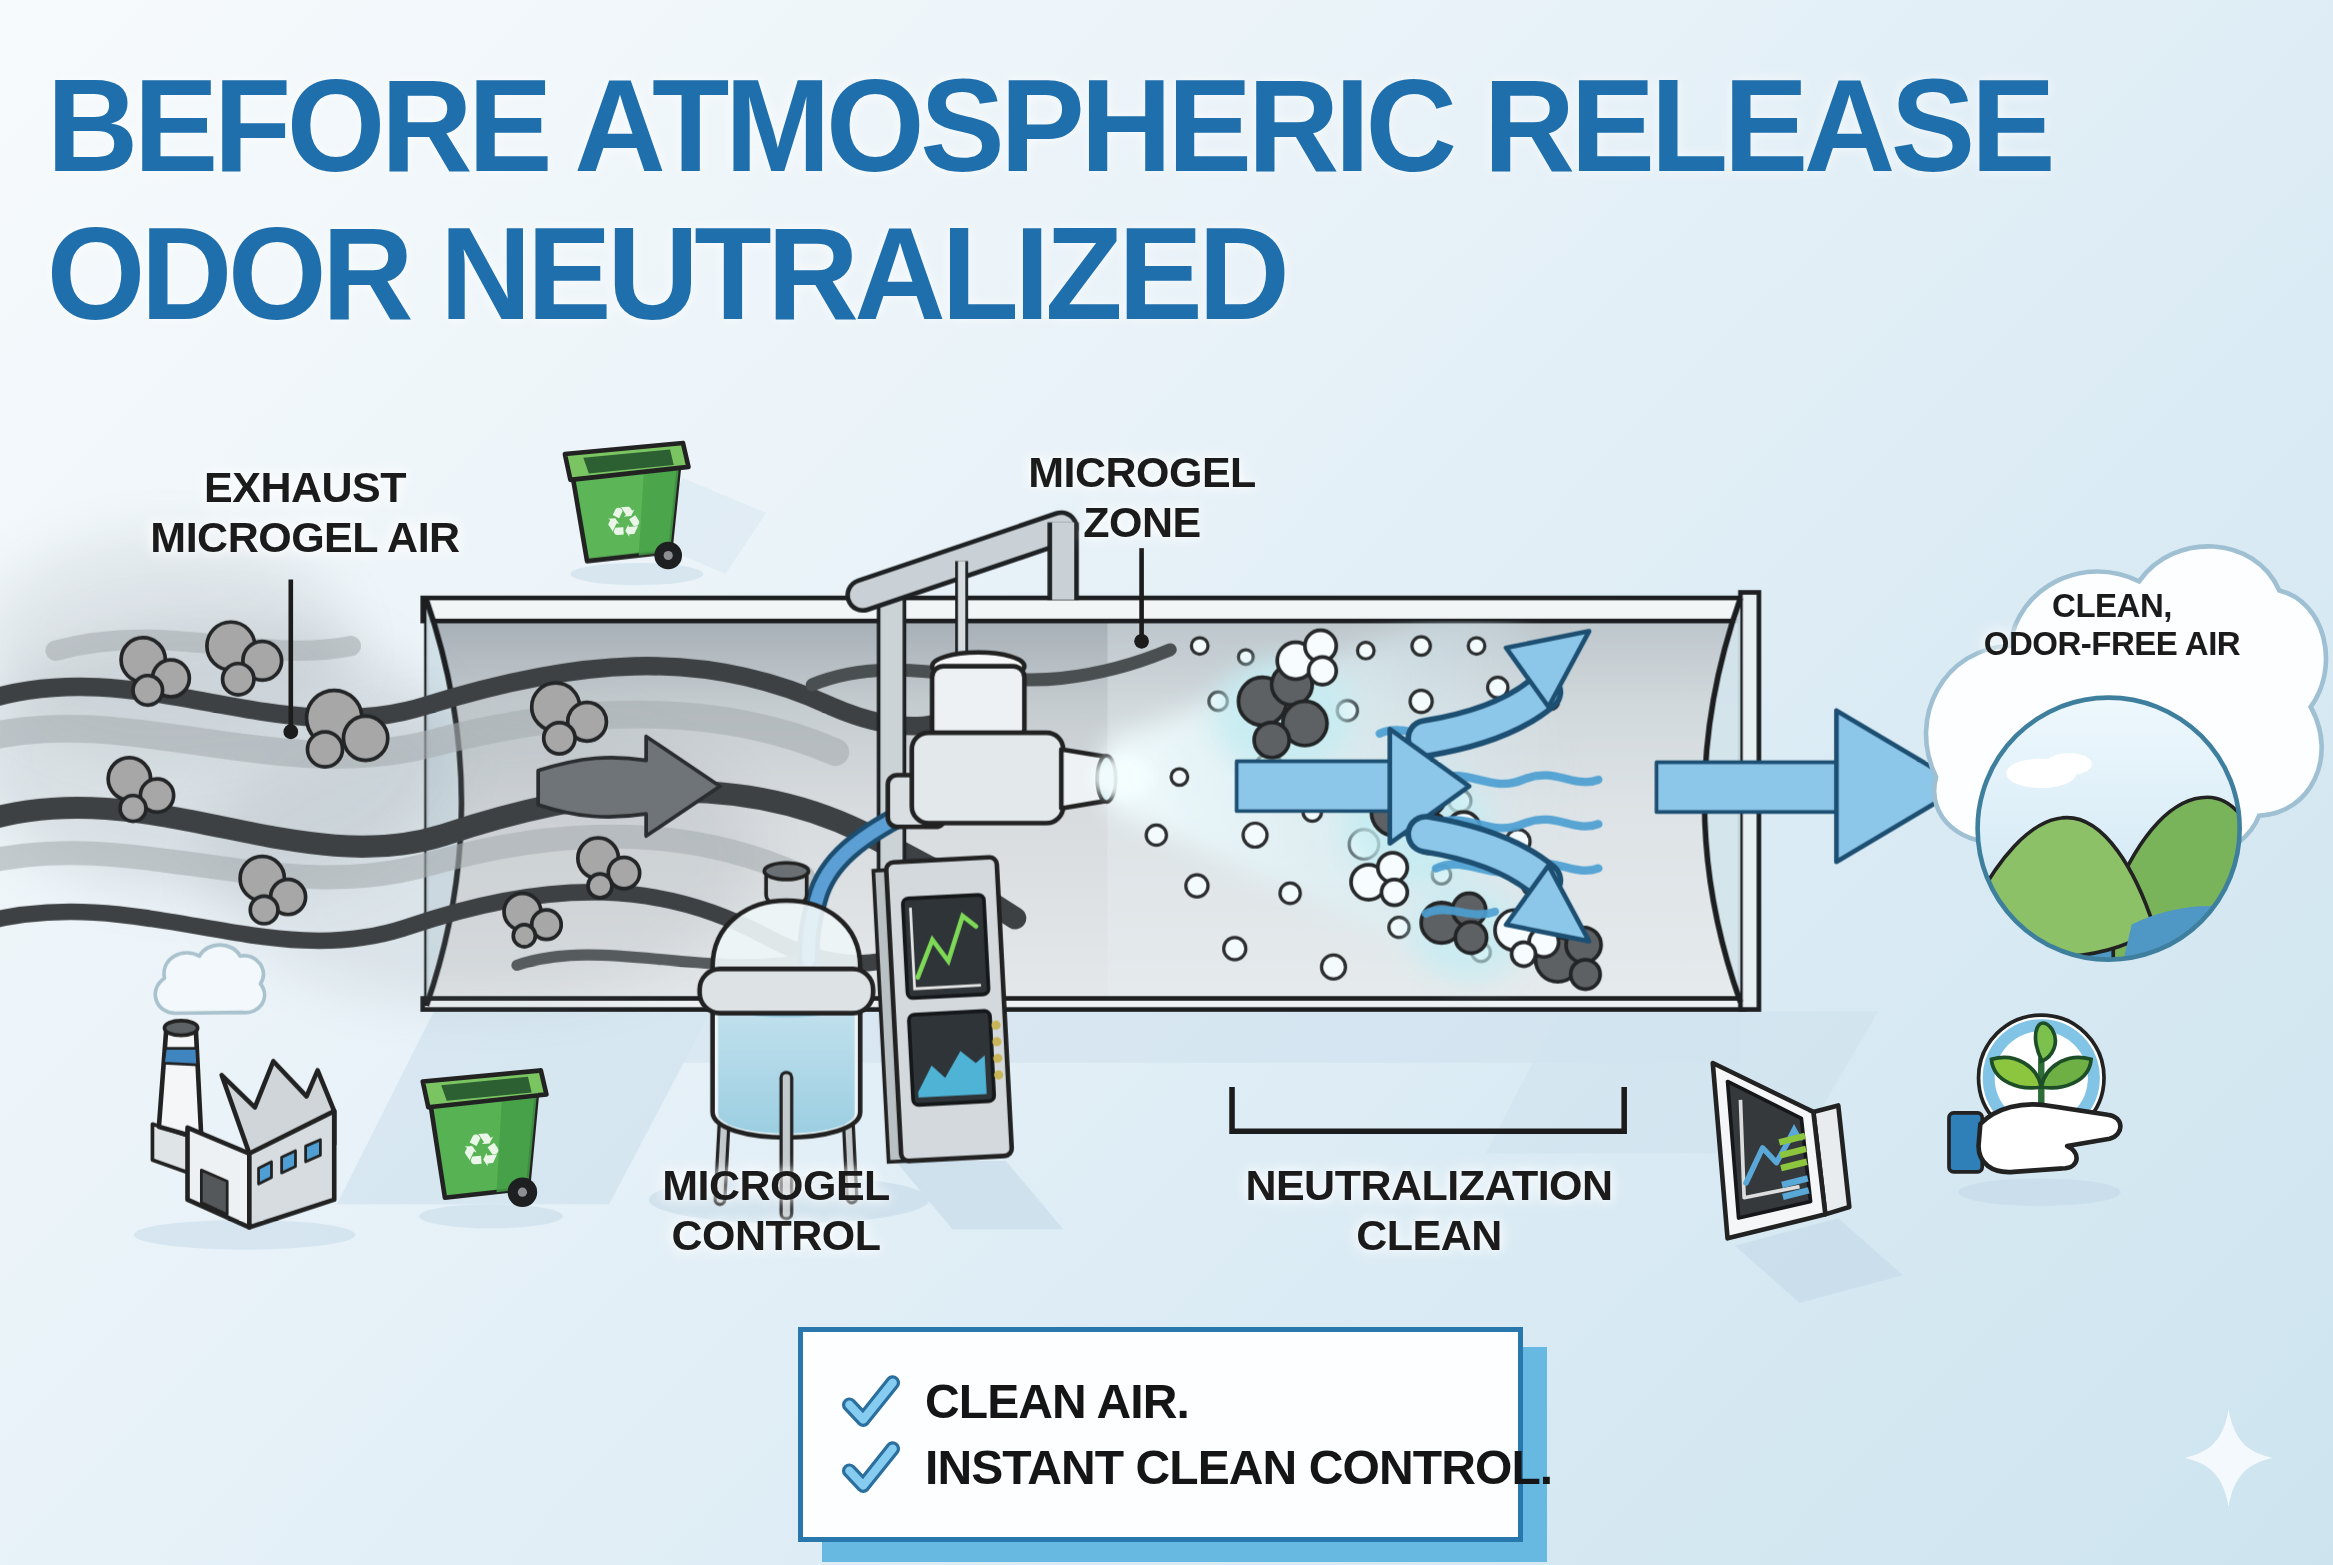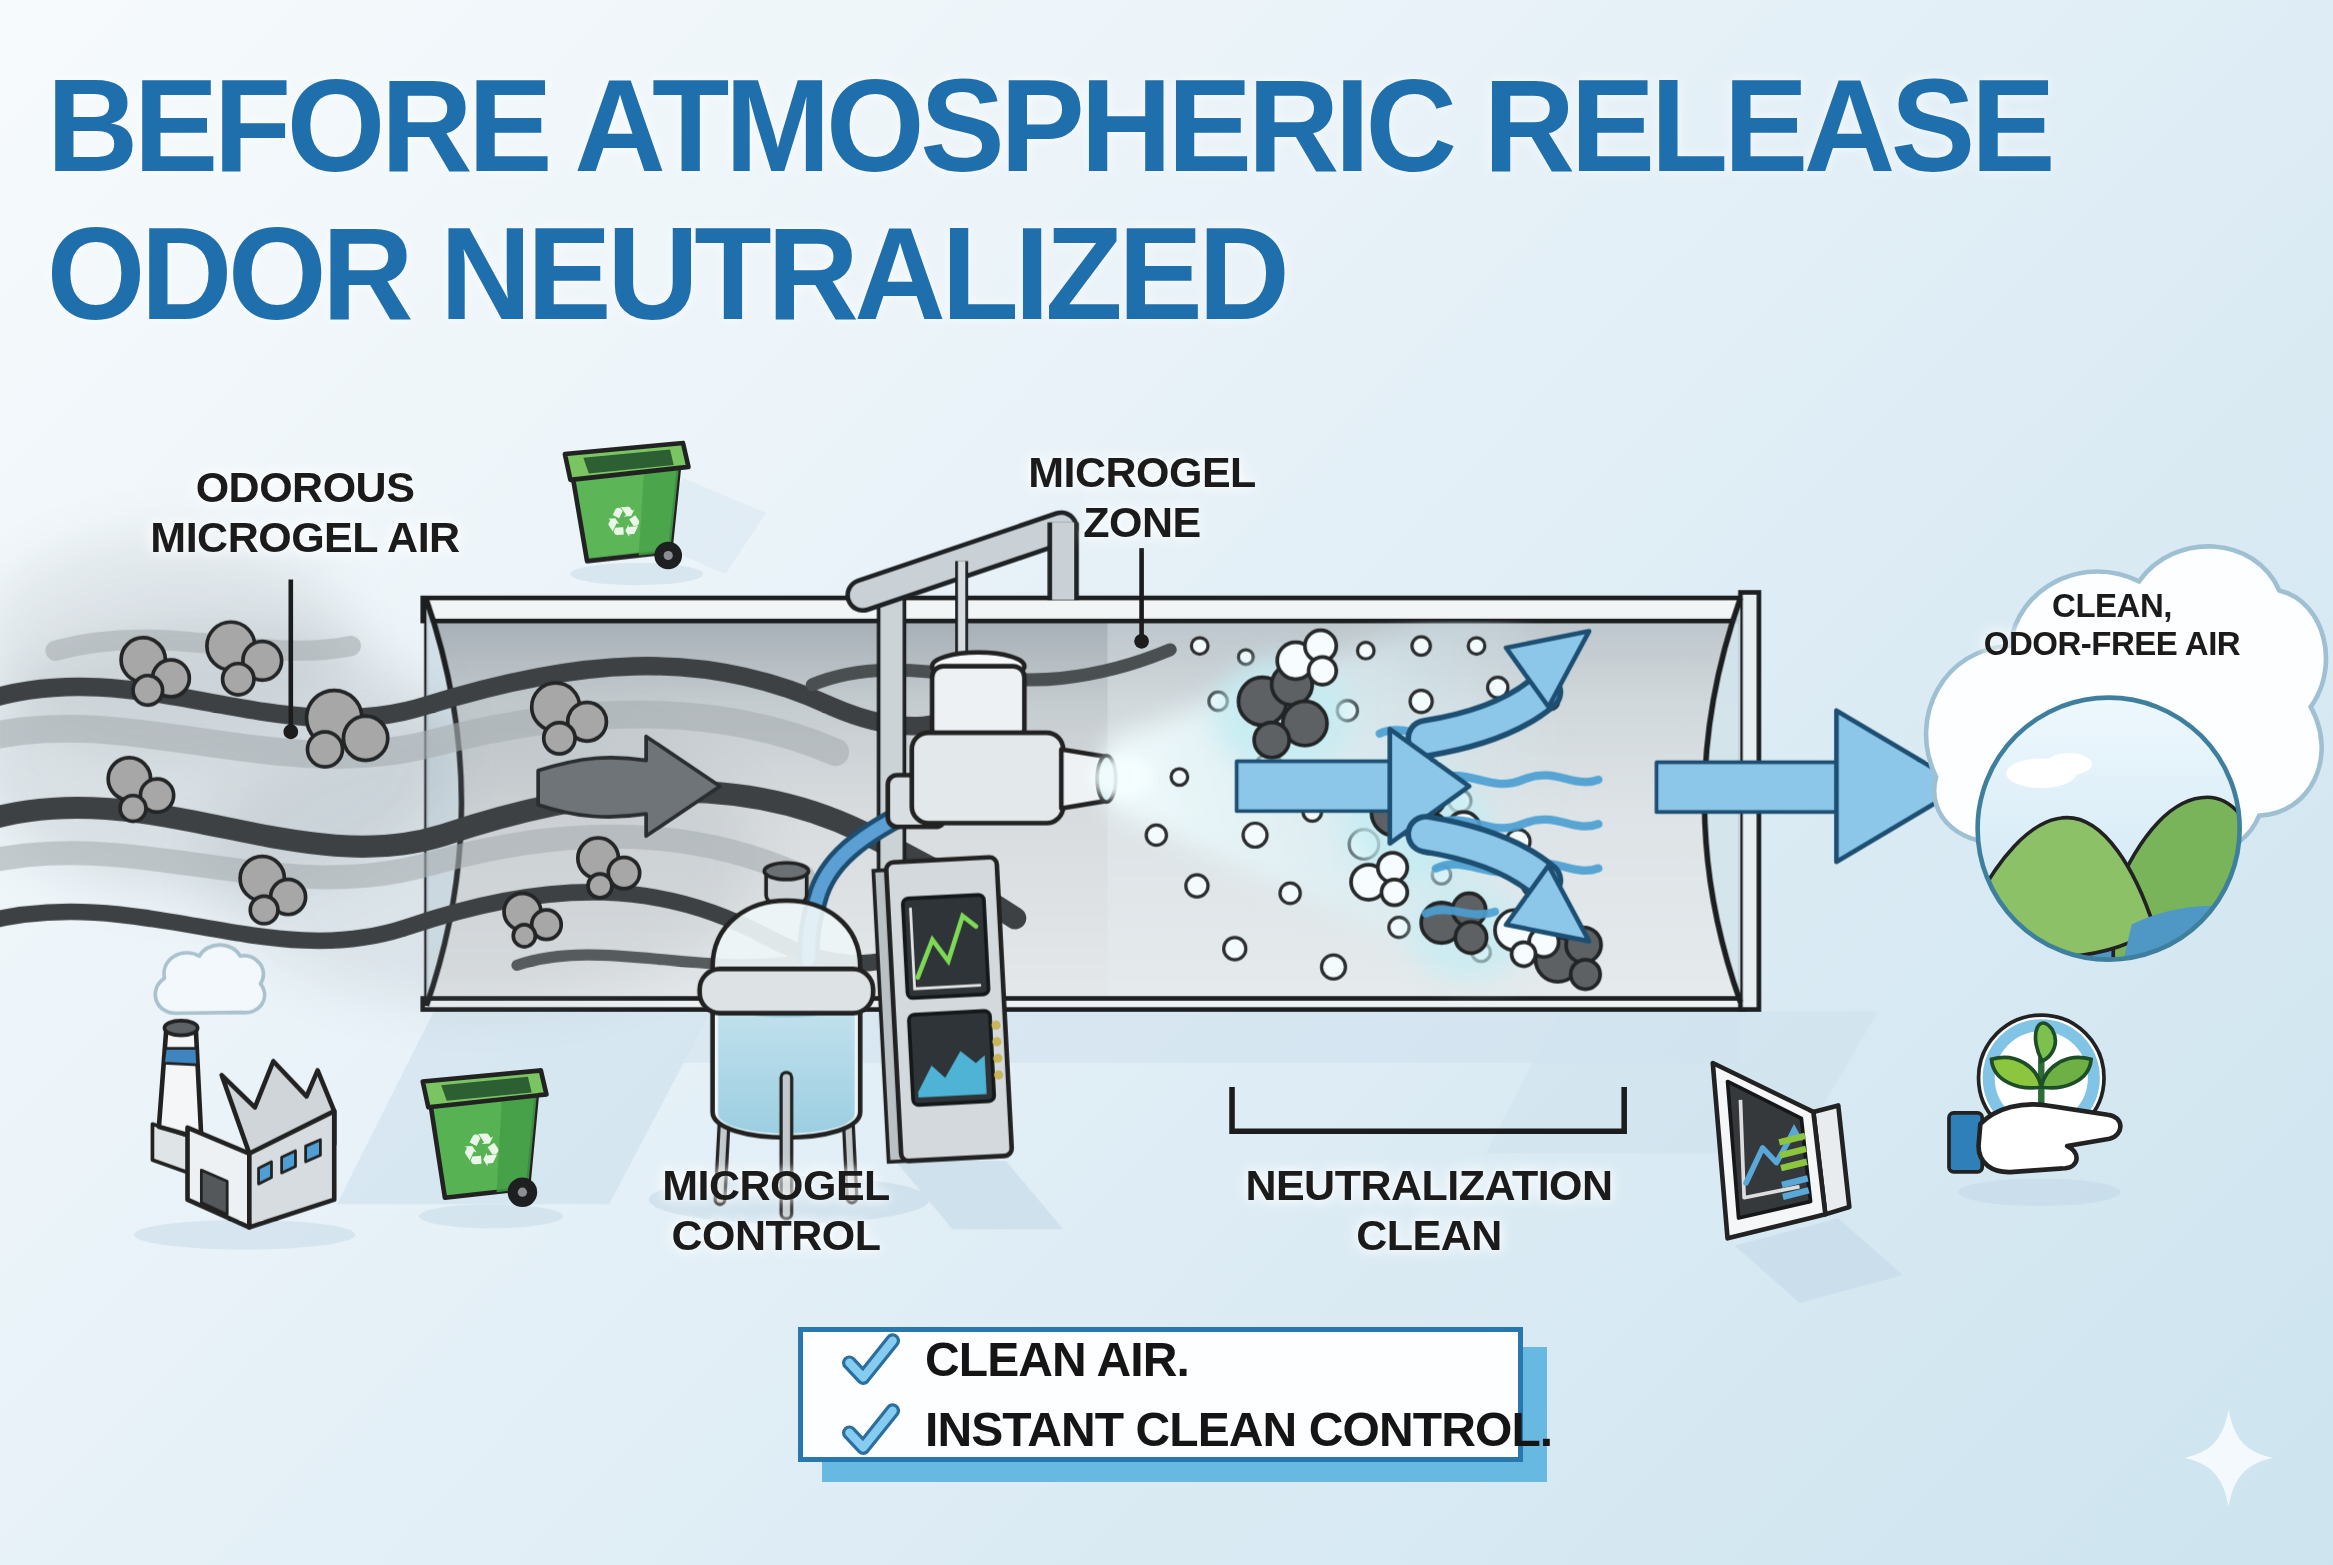--- a/index.html
+++ b/index.html
@@ -15,23 +15,23 @@
     text-shadow:0 0 13px rgba(255,255,255,.7);
   }
   .title-line{display:block;transform:scaleX(.96);transform-origin:center;white-space:nowrap;}
   .label{
     position:absolute;transform:translateX(-50%);text-align:center;font-weight:bold;
     color:#1b1b1b;font-size:43px;line-height:1.16;letter-spacing:-0.5px;white-space:nowrap;
     text-shadow:0 0 9.2px rgba(255,255,255,.95),0 0 18.5px rgba(255,255,255,.85);
   }
   .label.small{font-size:33px;}
   .benefits{
-    position:absolute;left:798px;top:1327px;width:725px;height:135px;box-sizing:border-box;
+    position:absolute;left:798px;top:1327px;width:725px;height:215px;box-sizing:border-box;
     background:#fdfeff;border:5.5px solid #2878ad;box-shadow:24px 20px 0 #68b9e2;
-    display:flex;flex-direction:column;justify-content:space-between;gap:11px;padding-left:39px;
+    display:flex;flex-direction:column;justify-content:center;gap:11px;padding-left:39px;
   }
   .benefit-row{display:flex;align-items:center;gap:24px;font-size:48px;font-weight:bold;color:#151515;letter-spacing:-0.9px;white-space:nowrap;}
   .check{width:59px;height:54px;flex:0 0 auto;}
 </style>
 </head>
 <body>
 
 <div id="canvas">
 
 <svg id="scene" width="2333" height="1565" viewBox="0 0 2528 1696">
@@ -401,21 +401,21 @@
 
   <path d="M2415,1527 C2421,1562 2436,1574 2463,1580 C2436,1586 2421,1598 2415,1633 C2409,1598 2394,1586 2367,1580 C2394,1574 2409,1562 2415,1527 Z" fill="#f6fbfd" opacity="0.9"></path>
 </svg>
 
 <div class="title">
   <span class="title-line">BEFORE ATMOSPHERIC RELEASE</span>
   <span class="title-line">ODOR NEUTRALIZED</span>
 </div>
 
 <div class="label" style="left:305px;top:463px;">
-  <div>ODOROUS</div>
+  <div>EXHAUST</div>
   <div>MICROGEL AIR</div>
 </div>
 
 <div class="label" style="left:1142px;top:448px;">
   <div>MICROGEL</div>
   <div>ZONE</div>
 </div>
 
 <div class="label small" style="left:2112px;top:587px;">
   <div>CLEAN,</div>

